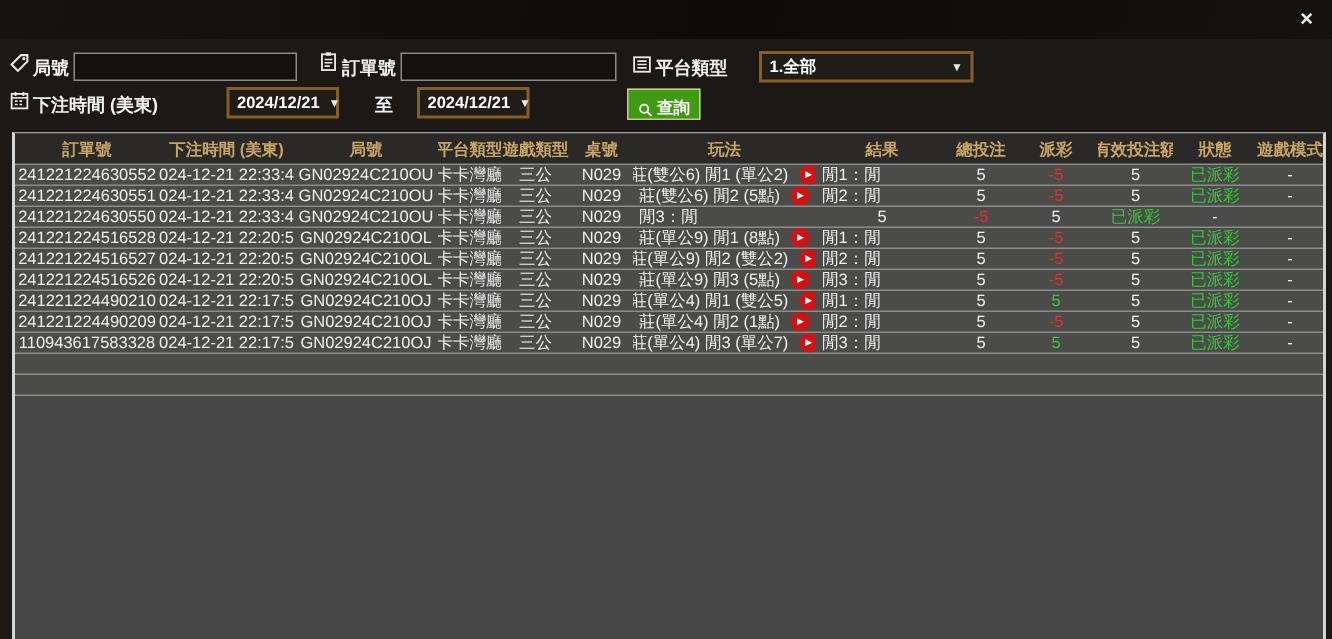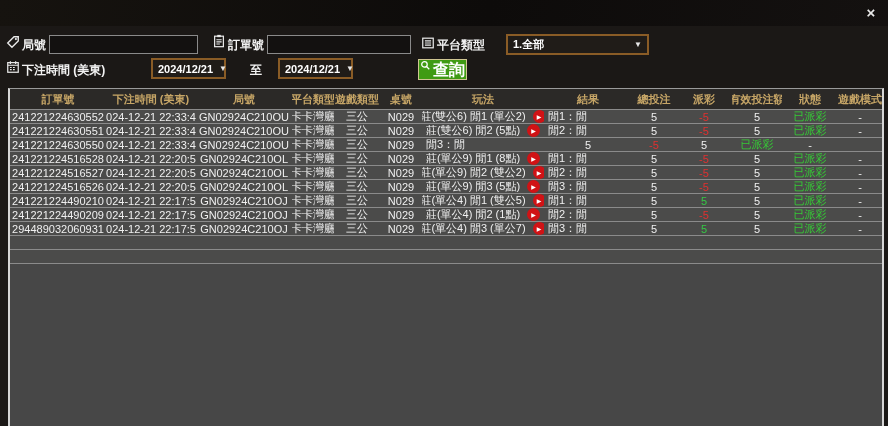--- a/index.html
+++ b/index.html
@@ -19,22 +19,22 @@
   .flabel { position:absolute; color:#f2f2f2; font-size:12px; font-weight:700; white-space:nowrap; }
   .ficon  { position:absolute; width:14px; height:14px; }
   .ficon svg { display:block; width:14px; height:14px; }
   .tinput { position:absolute; height:19px; background:#131110; border:1px solid #8a8a8a;
     color:#eee; font-size:11px; padding:0 4px; outline:none; }
   .dselect { position:absolute; height:21px; background:#201c18; border:2px solid #8a5c26;
     color:#fff; font-size:11px; font-weight:700; display:flex; align-items:center;
     padding:0 5px; cursor:pointer; }
   .dselect .arrow { margin-left:auto; font-size:8px; color:#e8e8e8; padding-left:6px; }
   .search-btn { position:absolute; left:418px; top:59px; width:49px; height:21px;
-    background:#3f9b13; border:1px solid #cfc592; color:#fff; font-size:16px; font-weight:700;
-    display:flex; align-items:flex-start; justify-content:center; gap:2px; cursor:pointer; }
+    background:#3f9b13; border:1px solid #cfc592; color:#fff; font-size:11px; font-weight:700;
+    display:flex; align-items:flex-end; justify-content:center; gap:2px; cursor:pointer; }
   .search-btn svg { width:11px; height:11px; }
 
   
   .grid { position:absolute; left:8px; top:88px; width:876px; height:338px;
     background:#474747; border-left:2px solid #d6d6d6; border-right:2px solid #d6d6d6;
     border-top:1px solid #9a9a9a; }
   .trow { display:grid; grid-template-columns:96px 90px 96px 42px 46px 42px 122px 88px 44px 56px 50px 56px 44px;
     height:14px; border-bottom:1px solid #8b8b8b; background:#4b4b4a; }
   .trow.head { height:21px; background:#2b2927; }
   .cell { display:flex; align-items:center; justify-content:center; color:#f0f0f0;
@@ -269,21 +269,21 @@
       <span class="play-badge">▶</span>
     </div>
     <div class="cell play-col">閒2：閒</div>
     <div class="cell">5</div>
     <div class="cell payout neg">-5</div>
     <div class="cell">5</div>
     <div class="cell status">已派彩</div>
     <div class="cell">-</div>
   </div>
       <div class="trow">
-    <div class="cell">294489032060931</div>
+    <div class="cell">110943617583328</div>
     <div class="cell">2024-12-21 22:17:53</div>
     <div class="cell">GN02924C210OJ</div>
     <div class="cell">卡卡灣廳</div>
     <div class="cell">三公</div>
     <div class="cell">N029</div>
     <div class="cell">
       <span>莊(單公4) 閒3 (單公7)</span>
       <span class="play-badge">▶</span>
     </div>
     <div class="cell play-col">閒3：閒</div>

